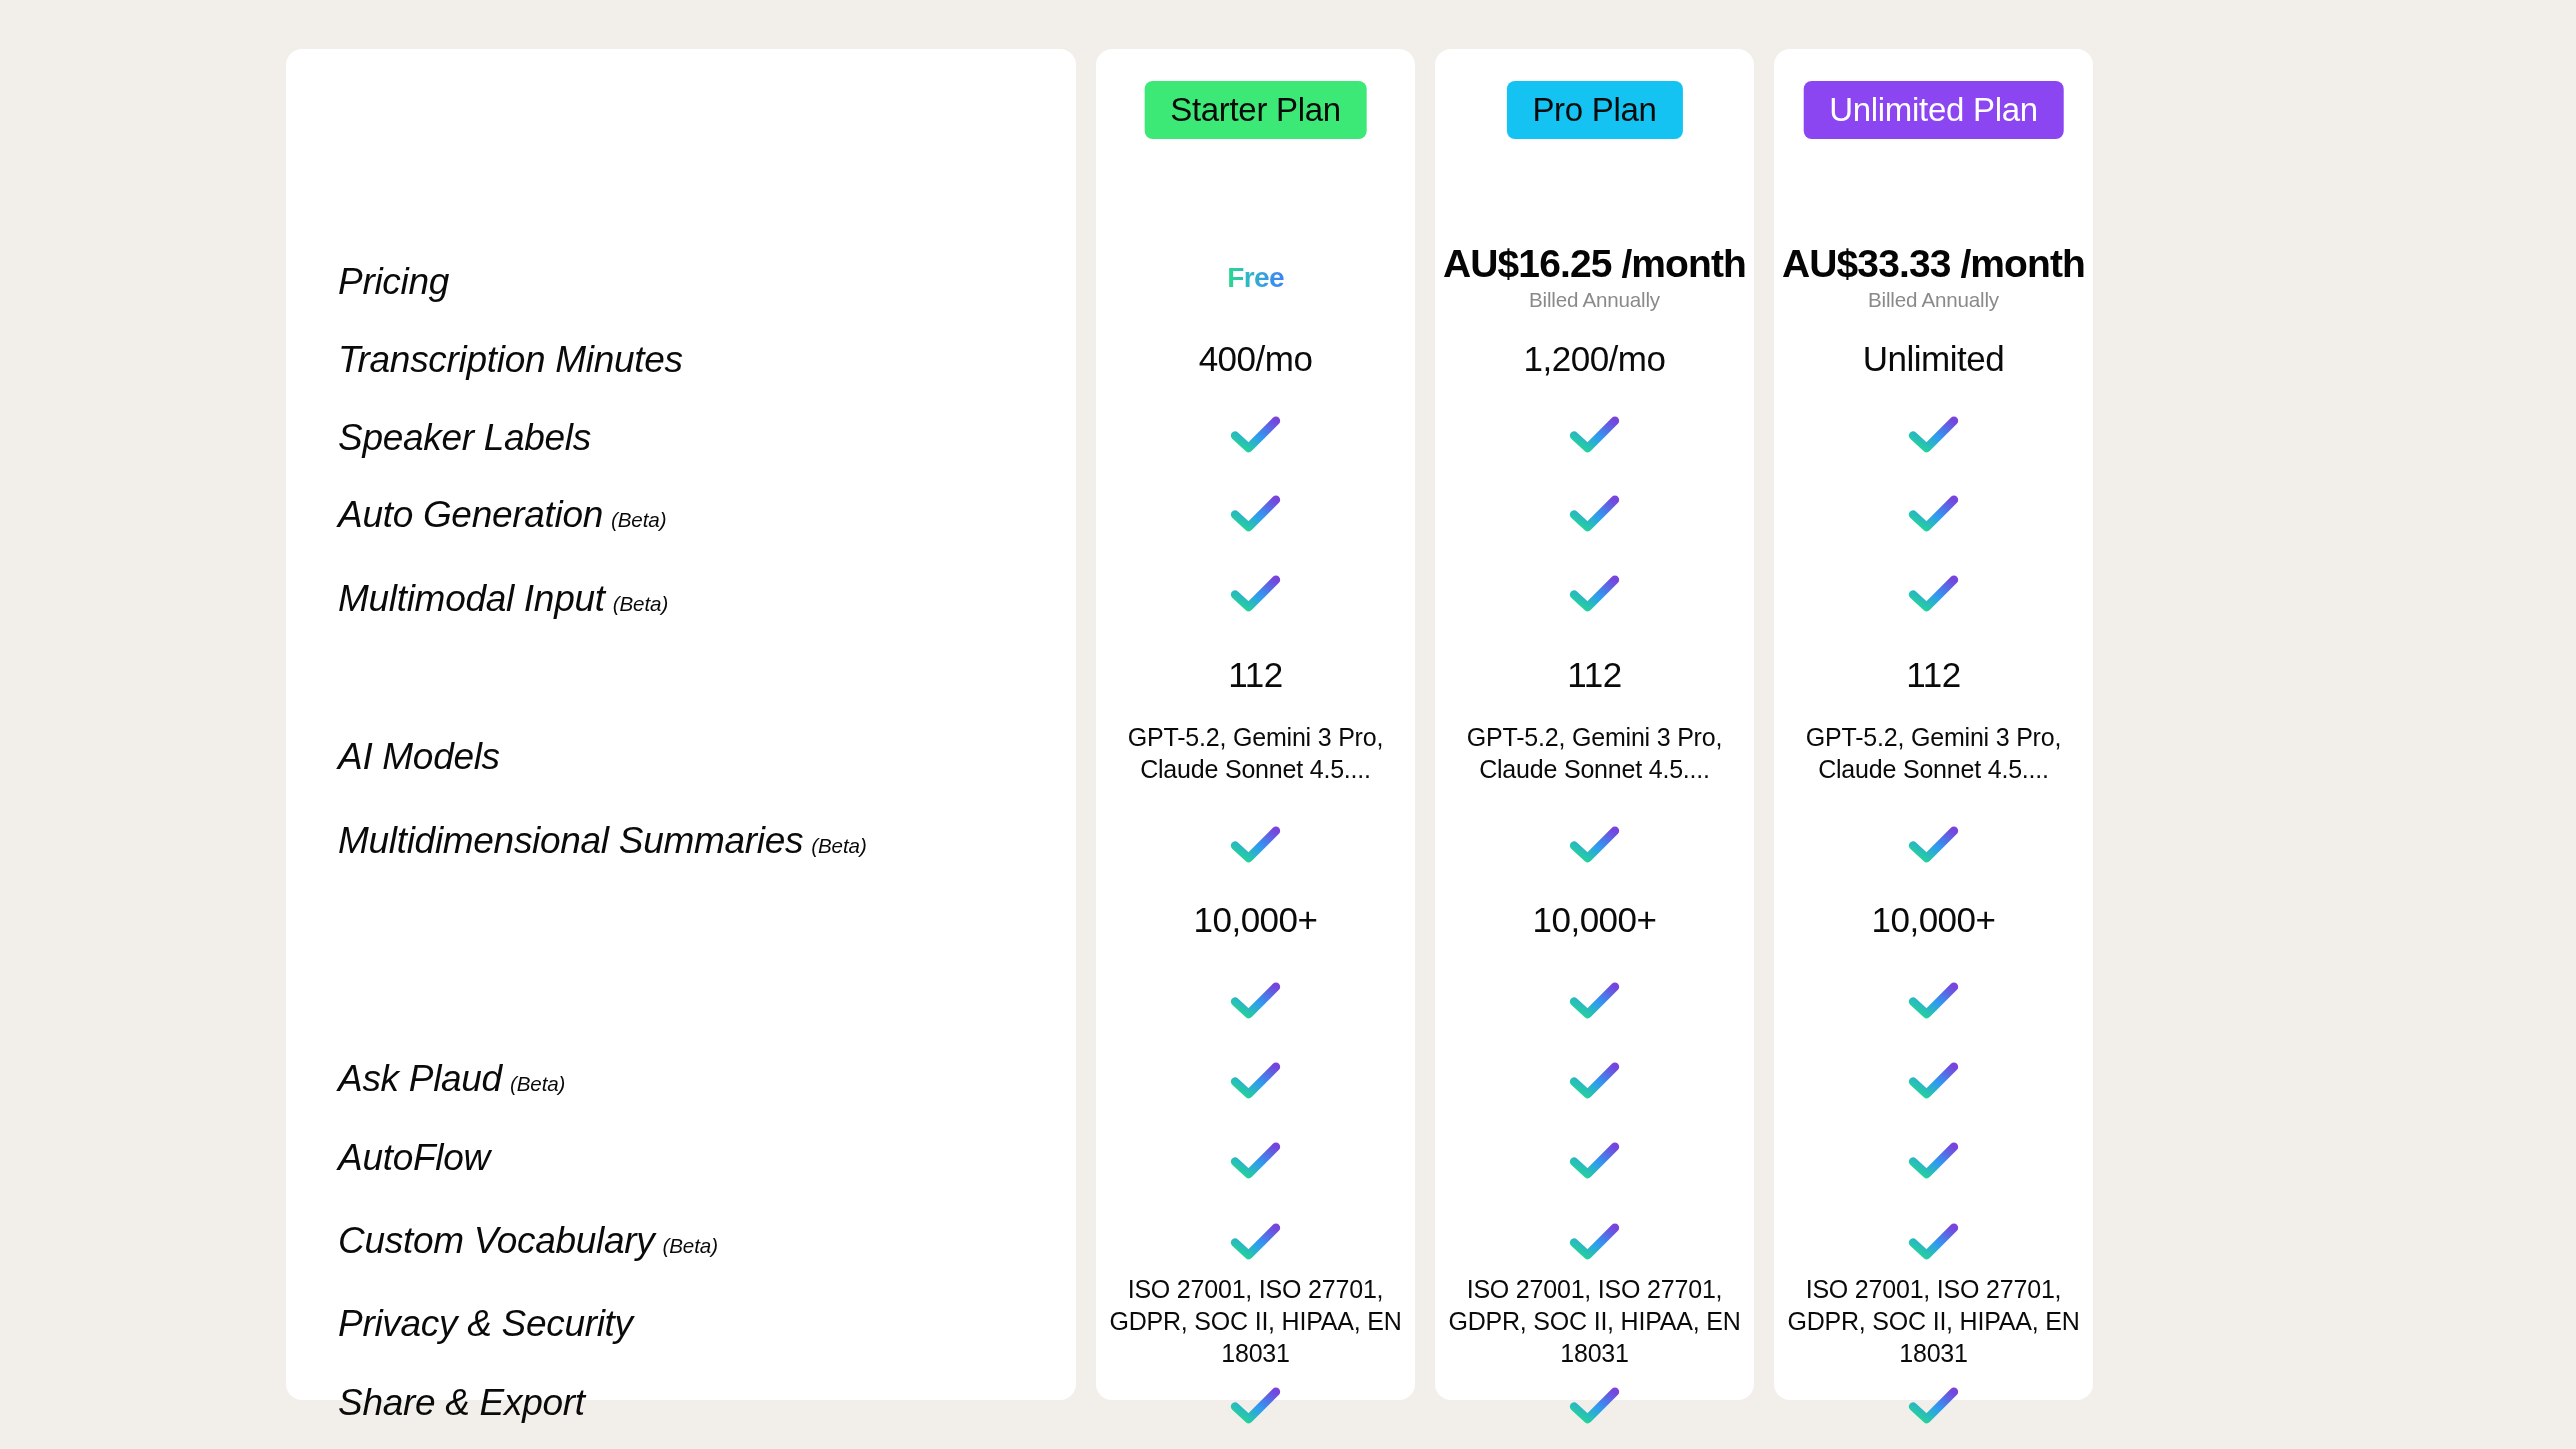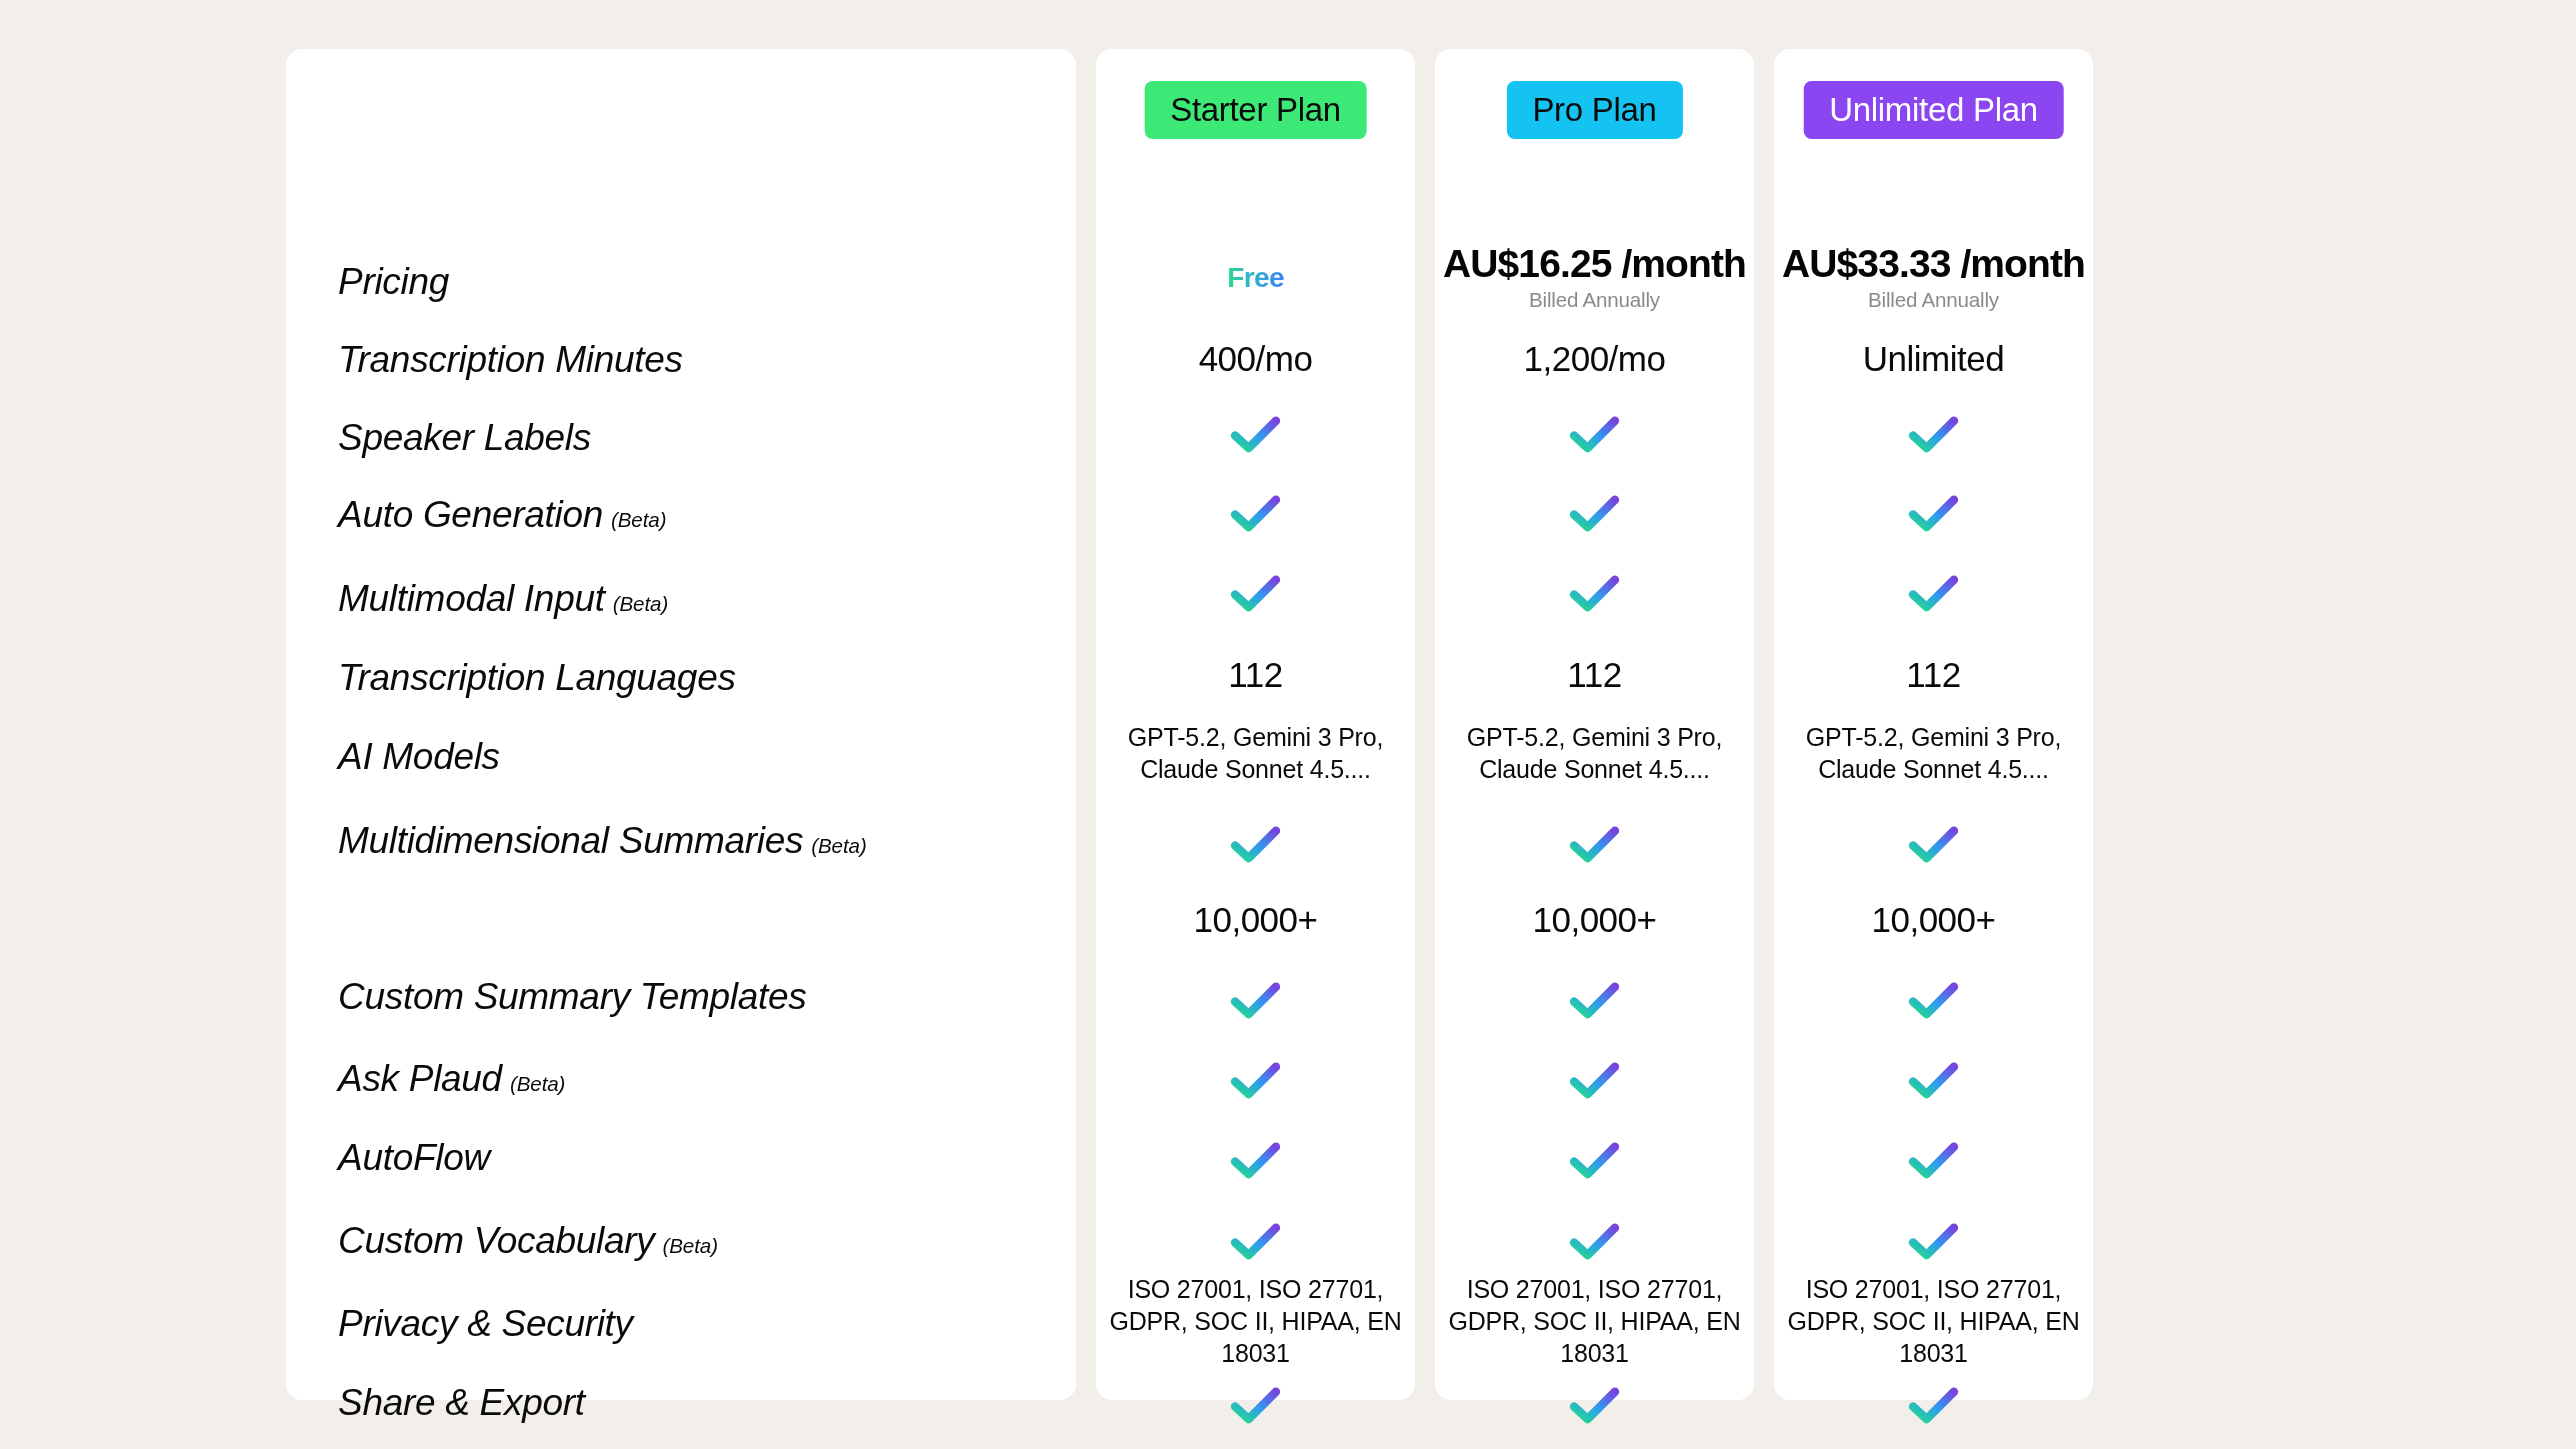--- a/index.html
+++ b/index.html
@@ -147,32 +147,26 @@
           <span class="feature-label">Speaker Labels</span>
         </div>
         <div class="feature-row" style="top: 445px;">
           <span class="feature-label">Auto Generation</span>
           <span class="feature-beta">(Beta)</span>
         </div>
         <div class="feature-row" style="top: 529px;">
           <span class="feature-label">Multimodal Input</span>
           <span class="feature-beta">(Beta)</span>
         </div>
-        <div class="feature-row" style="top: 608px;">
-          <span class="feature-label">Transcription Languages</span>
-        </div>
         <div class="feature-row" style="top: 687px;">
           <span class="feature-label">AI Models</span>
         </div>
         <div class="feature-row" style="top: 771px;">
           <span class="feature-label">Multidimensional Summaries</span>
           <span class="feature-beta">(Beta)</span>
-        </div>
-        <div class="feature-row" style="top: 927px;">
-          <span class="feature-label">Custom Summary Templates</span>
         </div>
         <div class="feature-row" style="top: 1009px;">
           <span class="feature-label">Ask Plaud</span>
           <span class="feature-beta">(Beta)</span>
         </div>
         <div class="feature-row" style="top: 1088px;">
           <span class="feature-label">AutoFlow</span>
         </div>
         <div class="feature-row" style="top: 1171px;">
           <span class="feature-label">Custom Vocabulary</span>

